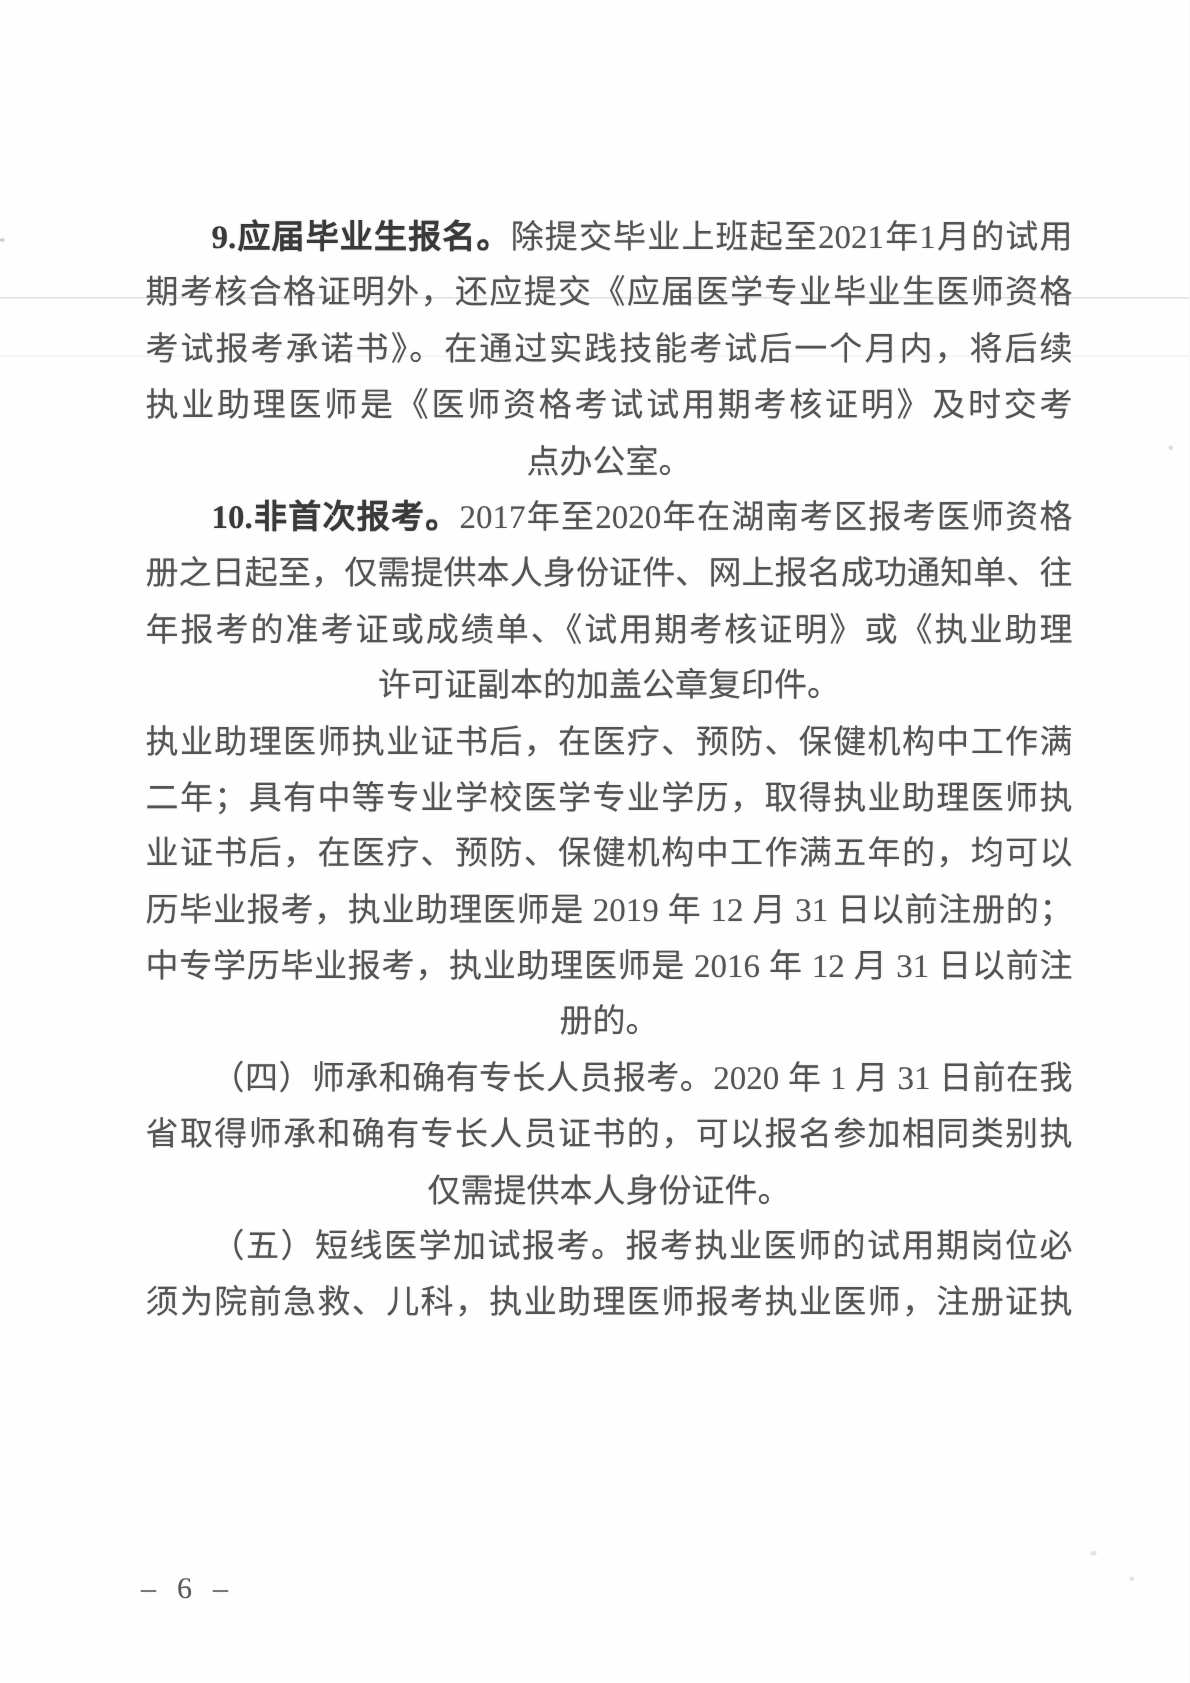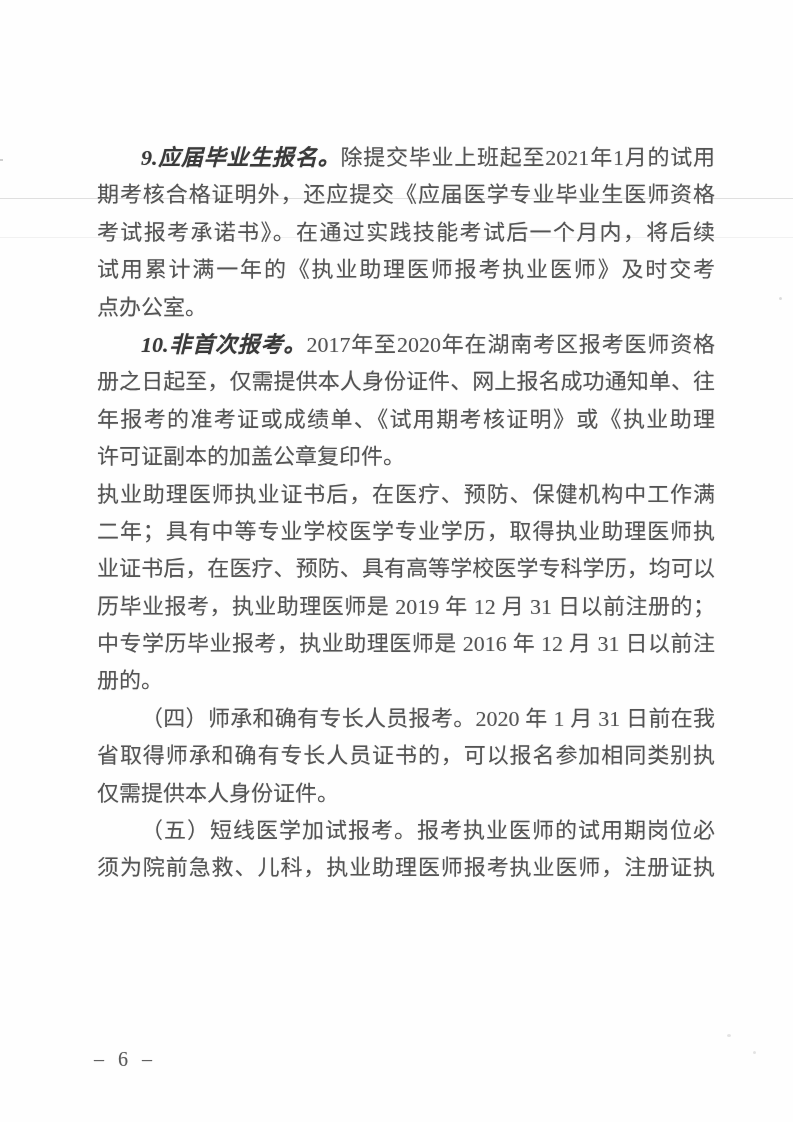--- a/index.html
+++ b/index.html
@@ -20,23 +20,23 @@
     font-size:22px;color:#545454;
     text-shadow:0 0 1px rgba(130,130,130,.45);
     white-space:nowrap;
   }
   .jline{
     text-align:justify;
     text-align-last:justify;
     -moz-text-align-last:justify;
     white-space:normal;
   }
-  .lline{text-align:left;}
+  .lline{text-align:center;}
   .indent{padding-left:44px;}
-  .lead{font-weight:bold;color:#3a3a3a;text-shadow:0 0 1px rgba(90,90,90,.5);font-style:italic;}
+  .lead{font-weight:bold;color:#3a3a3a;text-shadow:0 0 1px rgba(90,90,90,.5);}
   .pagenum{
     position:absolute;left:94px;top:1048px;
     font-size:20px;color:#5a5a5a;letter-spacing:1px;word-spacing:7px;
     text-shadow:0 0 1px rgba(130,130,130,.4);
   }
   
   .hairline1{position:absolute;left:0;top:198px;width:793px;height:1px;background:#dfdfdf;}
   .hairline2{position:absolute;left:0;top:237px;width:793px;height:1px;background:#f1f1f1;}
   .speck{position:absolute;background:#dcdcdc;border-radius:50%;}
   .sp1{left:779px;top:297px;width:3px;height:3px;}
@@ -54,31 +54,31 @@
   <div class="speck sp1"></div>
   <div class="speck sp2"></div>
   <div class="speck sp3"></div>
   <div class="speck sp4"></div>
 
   <div class="textblock">
 
     <div class="line jline indent"><span class="lead">9.应届毕业生报名。</span><span>除提交毕业上班起至2021年1月的试用</span></div>
     <div class="line jline">期考核合格证明外，还应提交《应届医学专业毕业生医师资格</div>
     <div class="line jline">考试报考承诺书》。在通过实践技能考试后一个月内，将后续</div>
-    <div class="line jline">试用累计满一年的《执业助理医师报考执业医师》及时交考</div>
+    <div class="line jline">执业助理医师是《医师资格考试试用期考核证明》及时交考</div>
     <div class="line lline">点办公室。</div>
 
     <div class="line jline indent"><span class="lead">10.非首次报考。</span><span>2017年至2020年在湖南考区报考医师资格</span></div>
     <div class="line jline">册之日起至，仅需提供本人身份证件、网上报名成功通知单、往</div>
     <div class="line jline">年报考的准考证或成绩单、《试用期考核证明》或《执业助理</div>
     <div class="line lline">许可证副本的加盖公章复印件。</div>
 
     <div class="line jline">执业助理医师执业证书后，在医疗、预防、保健机构中工作满</div>
     <div class="line jline">二年；具有中等专业学校医学专业学历，取得执业助理医师执</div>
-    <div class="line jline">业证书后，在医疗、预防、具有高等学校医学专科学历，均可以</div>
+    <div class="line jline">业证书后，在医疗、预防、保健机构中工作满五年的，均可以</div>
     <div class="line jline">历毕业报考，执业助理医师是 2019 年 12 月 31 日以前注册的；</div>
     <div class="line jline">中专学历毕业报考，执业助理医师是 2016 年 12 月 31 日以前注</div>
     <div class="line lline">册的。</div>
 
     <div class="line jline indent">（四）师承和确有专长人员报考。2020 年 1 月 31 日前在我</div>
     <div class="line jline">省取得师承和确有专长人员证书的，可以报名参加相同类别执</div>
     <div class="line lline">仅需提供本人身份证件。</div>
 
     <div class="line jline indent">（五）短线医学加试报考。报考执业医师的试用期岗位必</div>
     <div class="line jline">须为院前急救、儿科，执业助理医师报考执业医师，注册证执</div>

